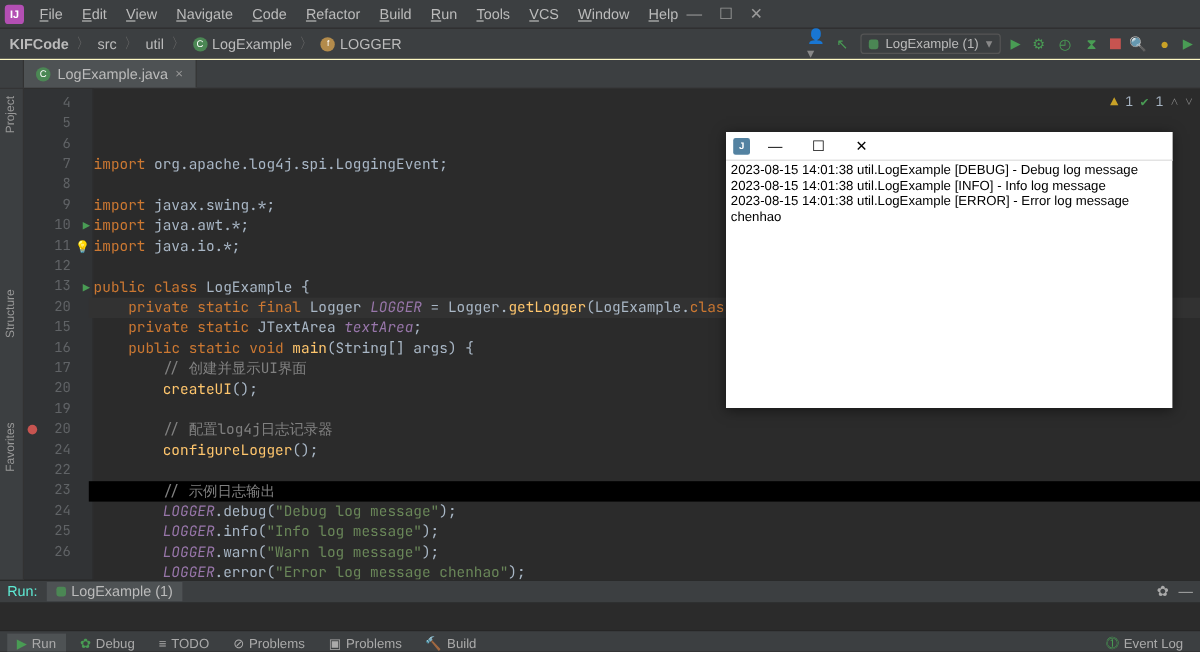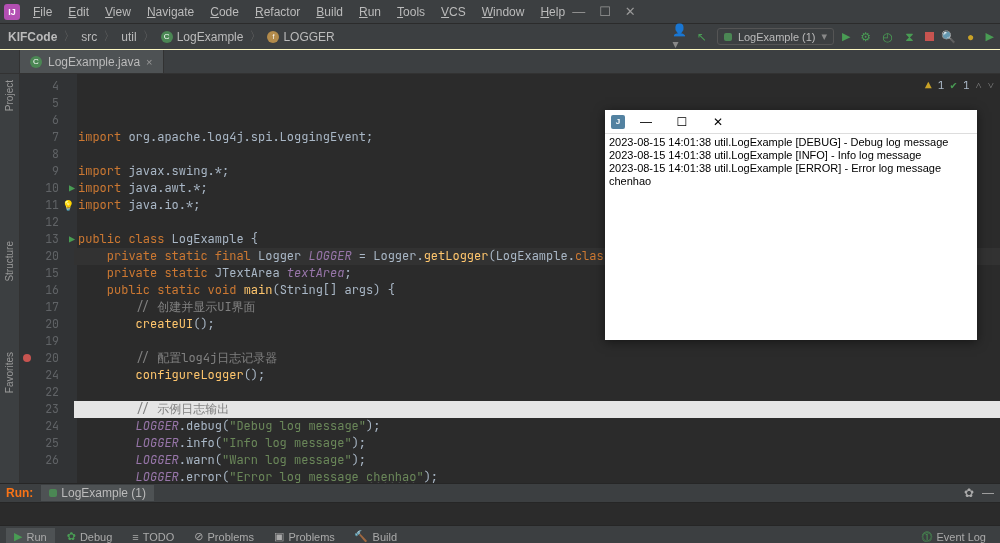--- a/index.html
+++ b/index.html
@@ -132,39 +132,39 @@
     color:#a9b7c6;
     position:relative;
   }
   .kw { color:#cc7832; }
   .str { color:#6a8759; }
   .com { color:#808080; }
   .fld { color:#9876aa; font-style:italic; }
   .cls { color:#a9b7c6; }
   .mth { color:#ffc66d; }
   .hl-line { background:#323232; display:block; margin-left:-4px; padding-left:4px; }
-  .bp-line { background:#e5e5e5; display:block; margin-left:-4px; padding-left:4px; }
+  .bp-line { background:#000000; display:block; margin-left:-4px; padding-left:4px; }
   .underline { text-decoration: underline wavy #808080; }
   .code-icons {
     position:absolute; top:3px; right:6px;
     display:flex; gap:6px; font-size:11px; align-items:center;
   }
   .code-icons .warn { color:#c9a227; }
   .code-icons .ok { color:#499c54; }
   
   .run-header {
     height:20px;
     background:#3c3f41;
     border-top:1px solid #262626;
     border-bottom:1px solid #262626;
     display:flex; align-items:center;
     padding:0 6px; gap:8px;
     font-size:12px;
   }
-  .run-header .left-label { color:#f97316;font-weight:bold; }
+  .run-header .left-label { color:#5eead4; }
   .run-header .right-part { margin-left:auto; display:flex; gap:8px; align-items:center; }
   .run-body {
     height:22px;
     background:#2b2b2b;
     padding: 2px 28px;
     color:#666; font-size:11px;
     font-family:monospace;
   }
   .bottom-tabs {
     height:22px;

